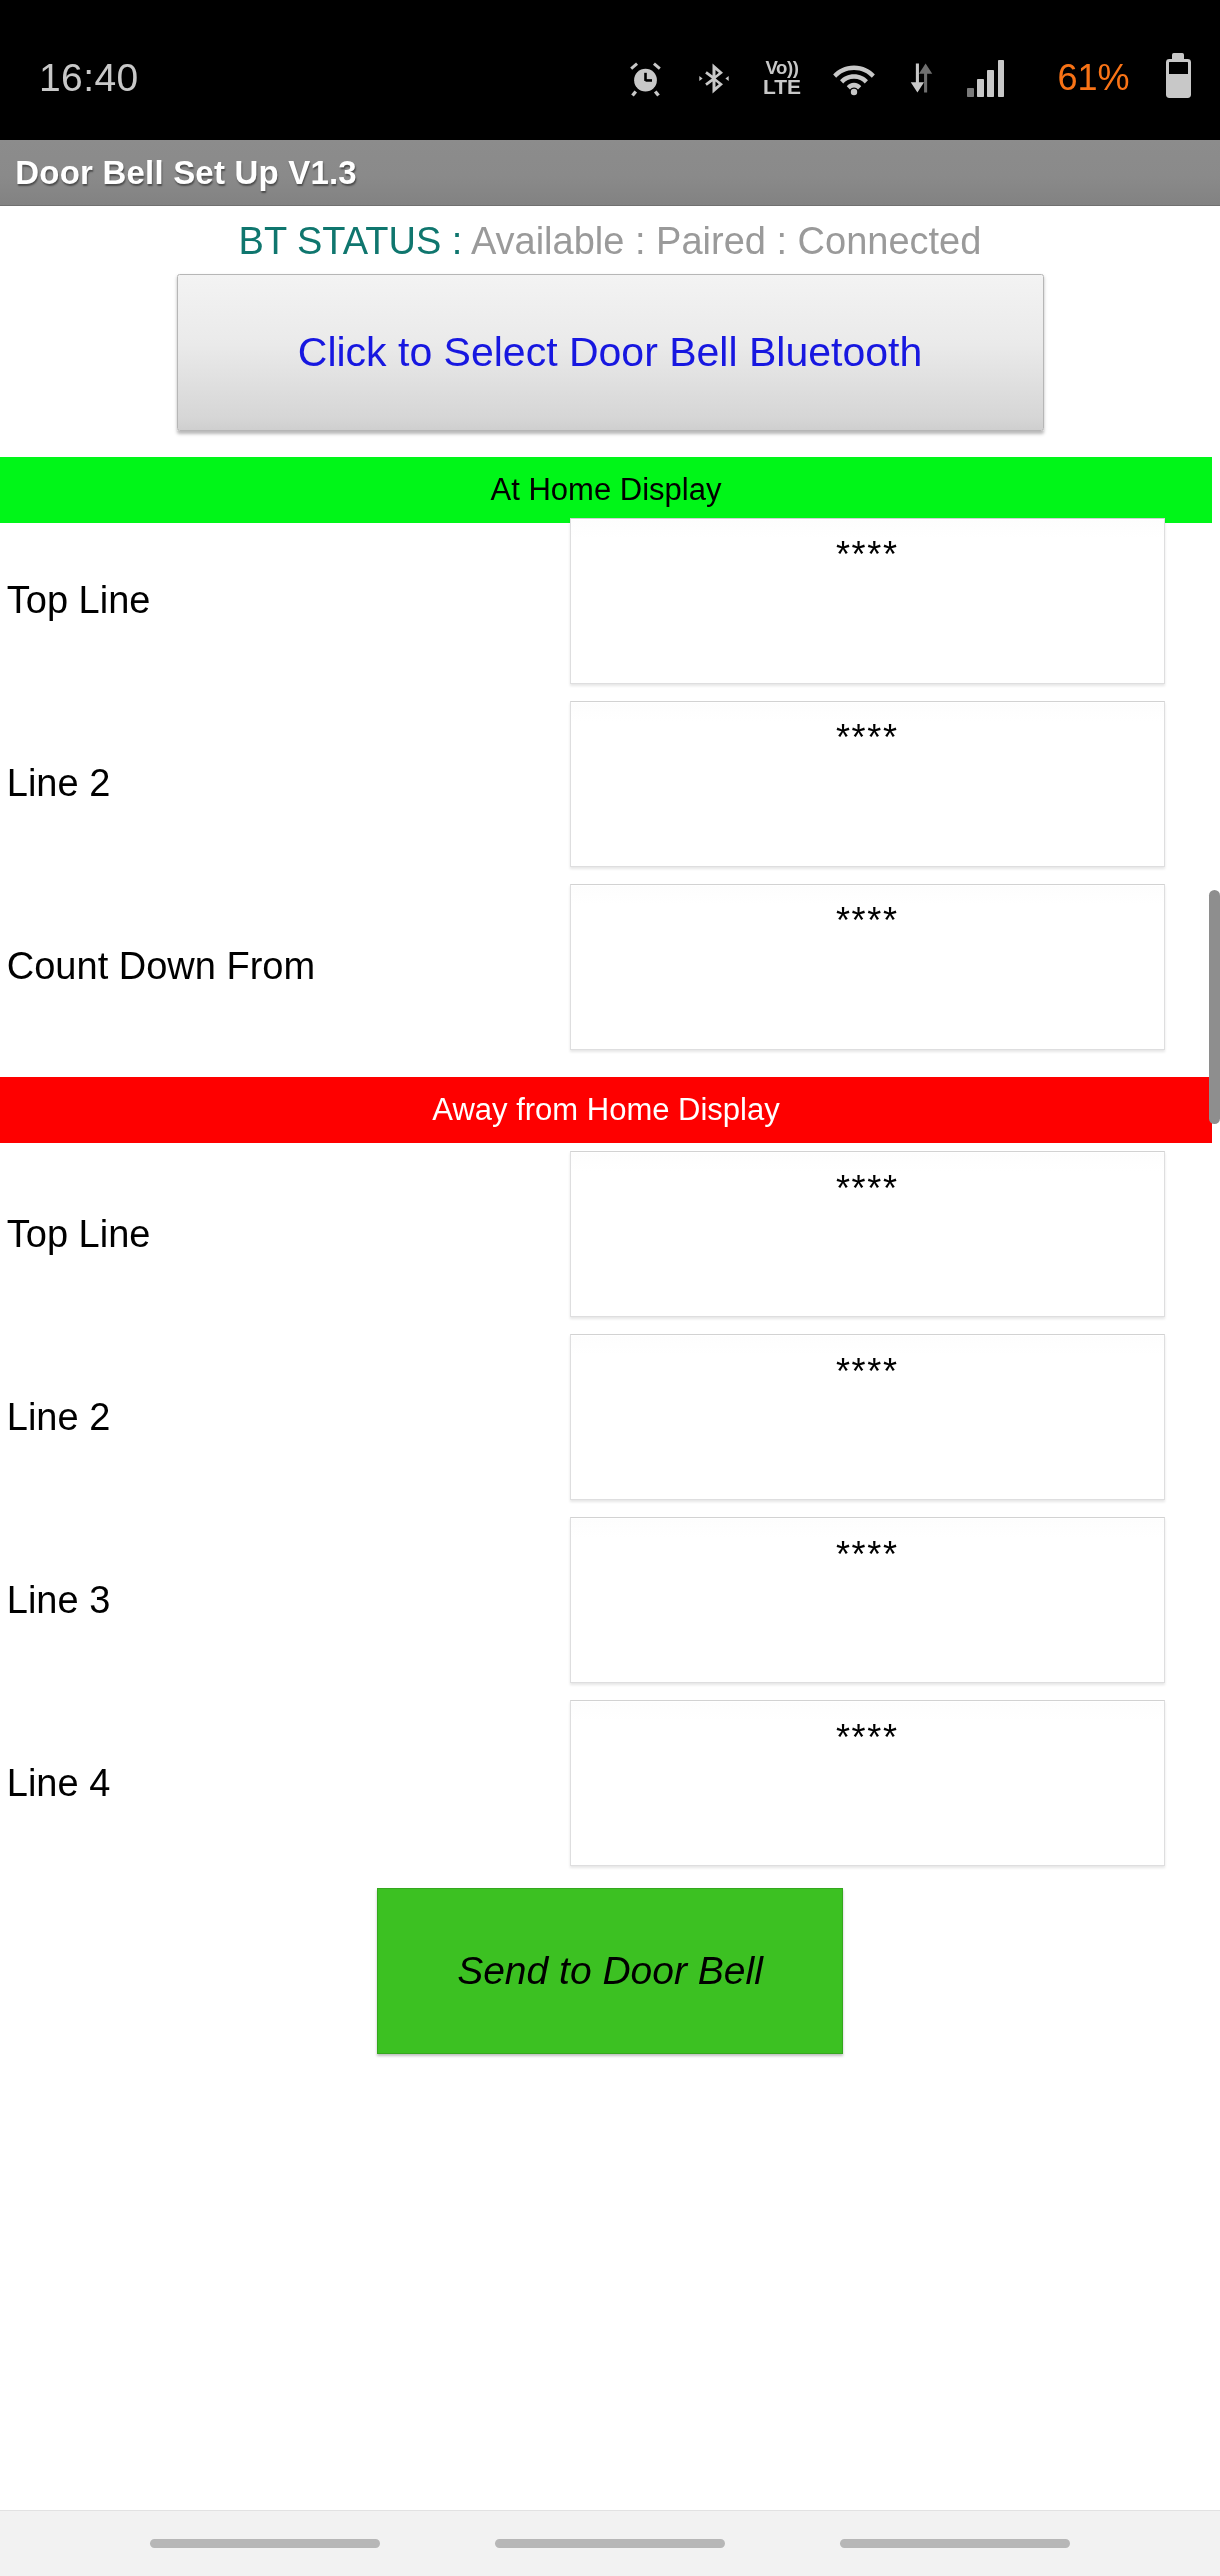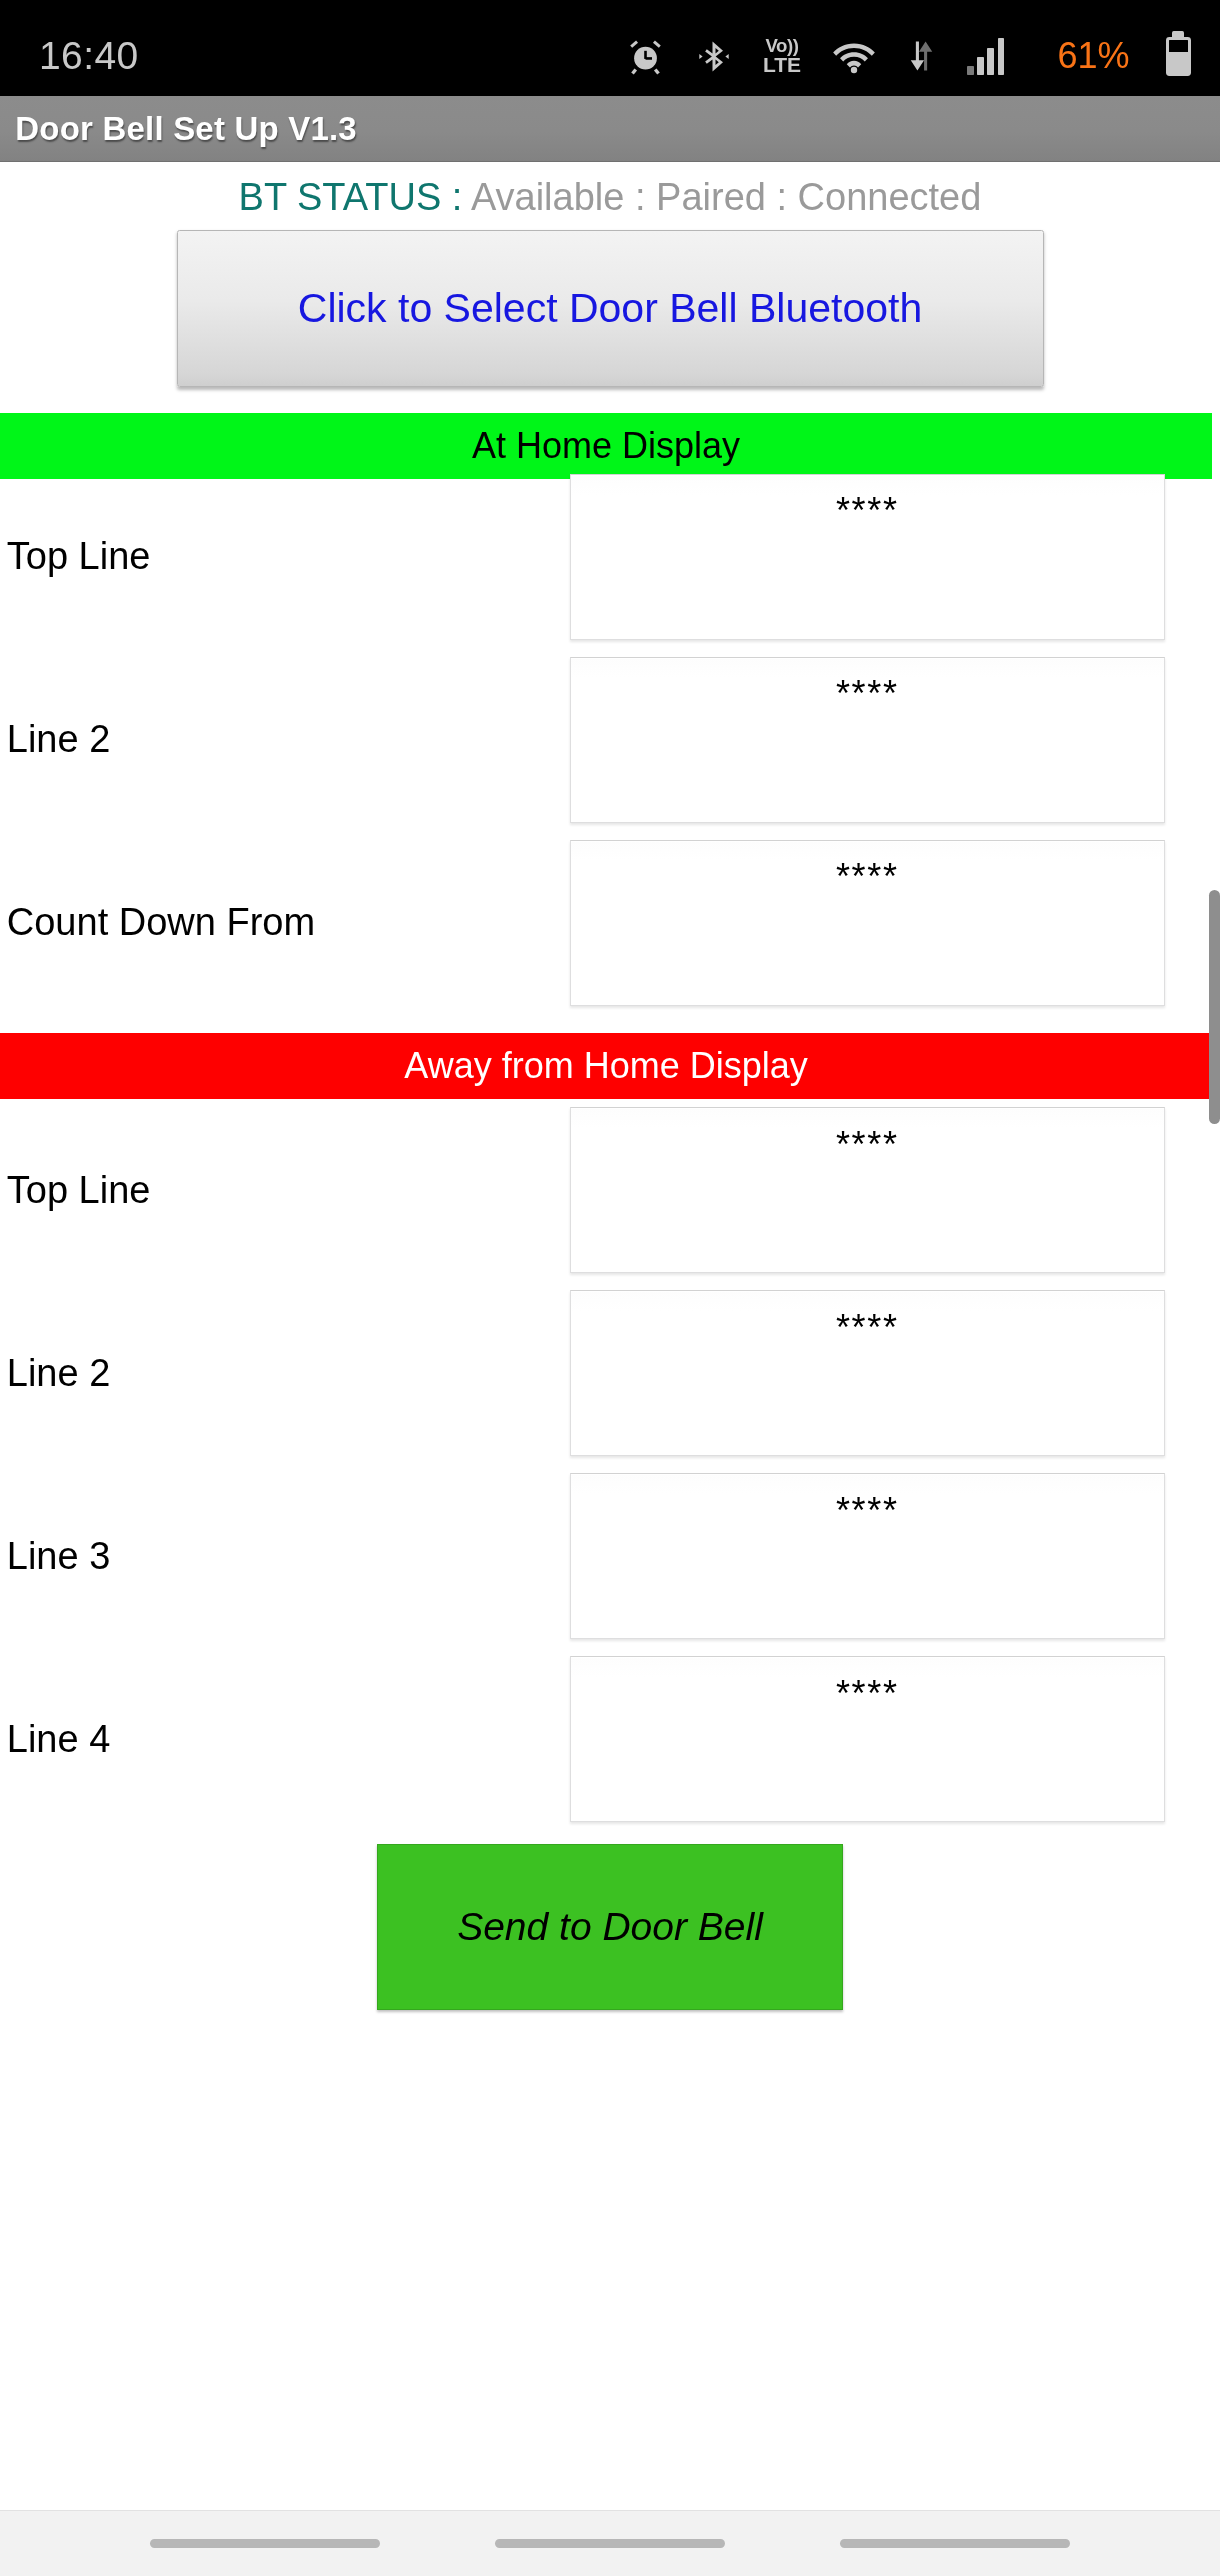--- a/index.html
+++ b/index.html
@@ -7,21 +7,21 @@
     width:1220px; height:2576px;
     background:#ffffff;
     font-family:"Liberation Sans", sans-serif;
     overflow:hidden;
   }
   #screen { position:relative; width:1220px; height:2576px; background:#fff; }
 
   
   .statusbar {
     position:relative;
-    height:96px;
+    height:140px;
     background:#000000;
     display:flex;
     align-items:center;
     padding:16px 29px 0 39px;
   }
   .sb-clock {
     color:#c8c8c8;
     font-size:39px;
     letter-spacing:0.4px;
     font-family:"Liberation Sans", sans-serif;
@@ -119,21 +119,21 @@
     align-items:center;
     justify-content:center;
   }
 
   
   .banner {
     height:66px;
     display:flex;
     align-items:center;
     justify-content:center;
-    font-size:36px;
+    font-size:31px;
     width:1212px;
   }
   .banner-green { background:#00f618; color:#000000; margin-top:25.4px; }
   .banner-red   { background:#fe0000; color:#ffffff; margin-top:18.6px; }
 
   
   .field-row {
     display:flex;
     align-items:center;
     height:183px;

